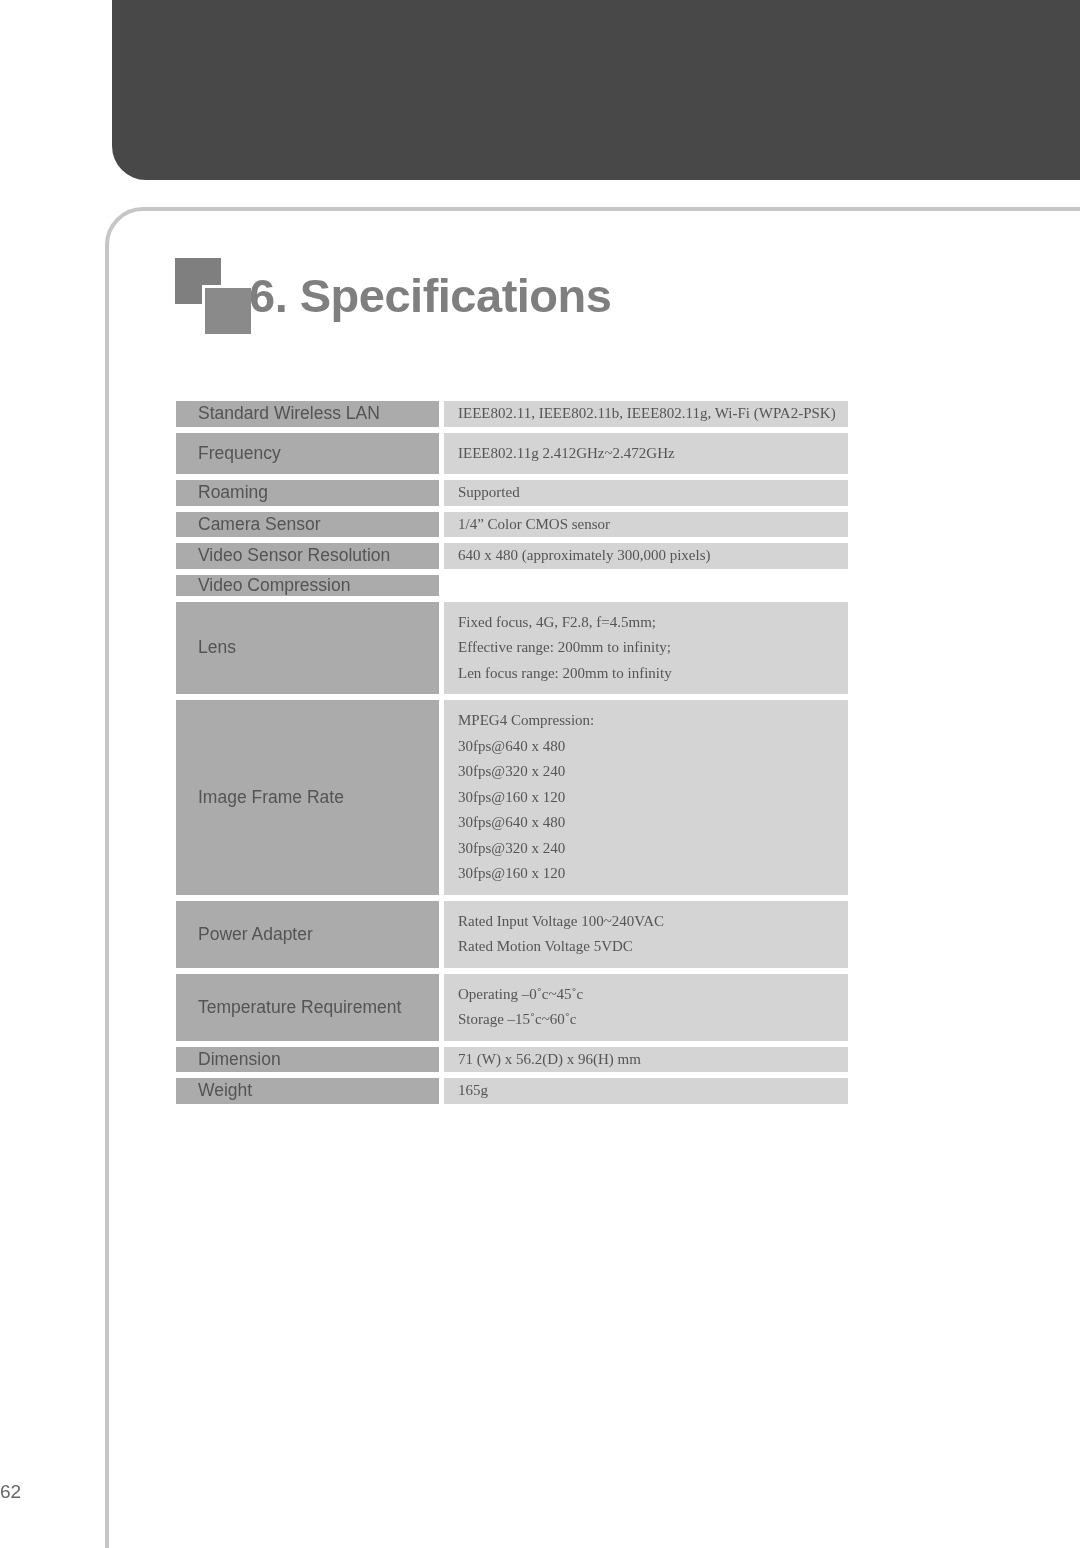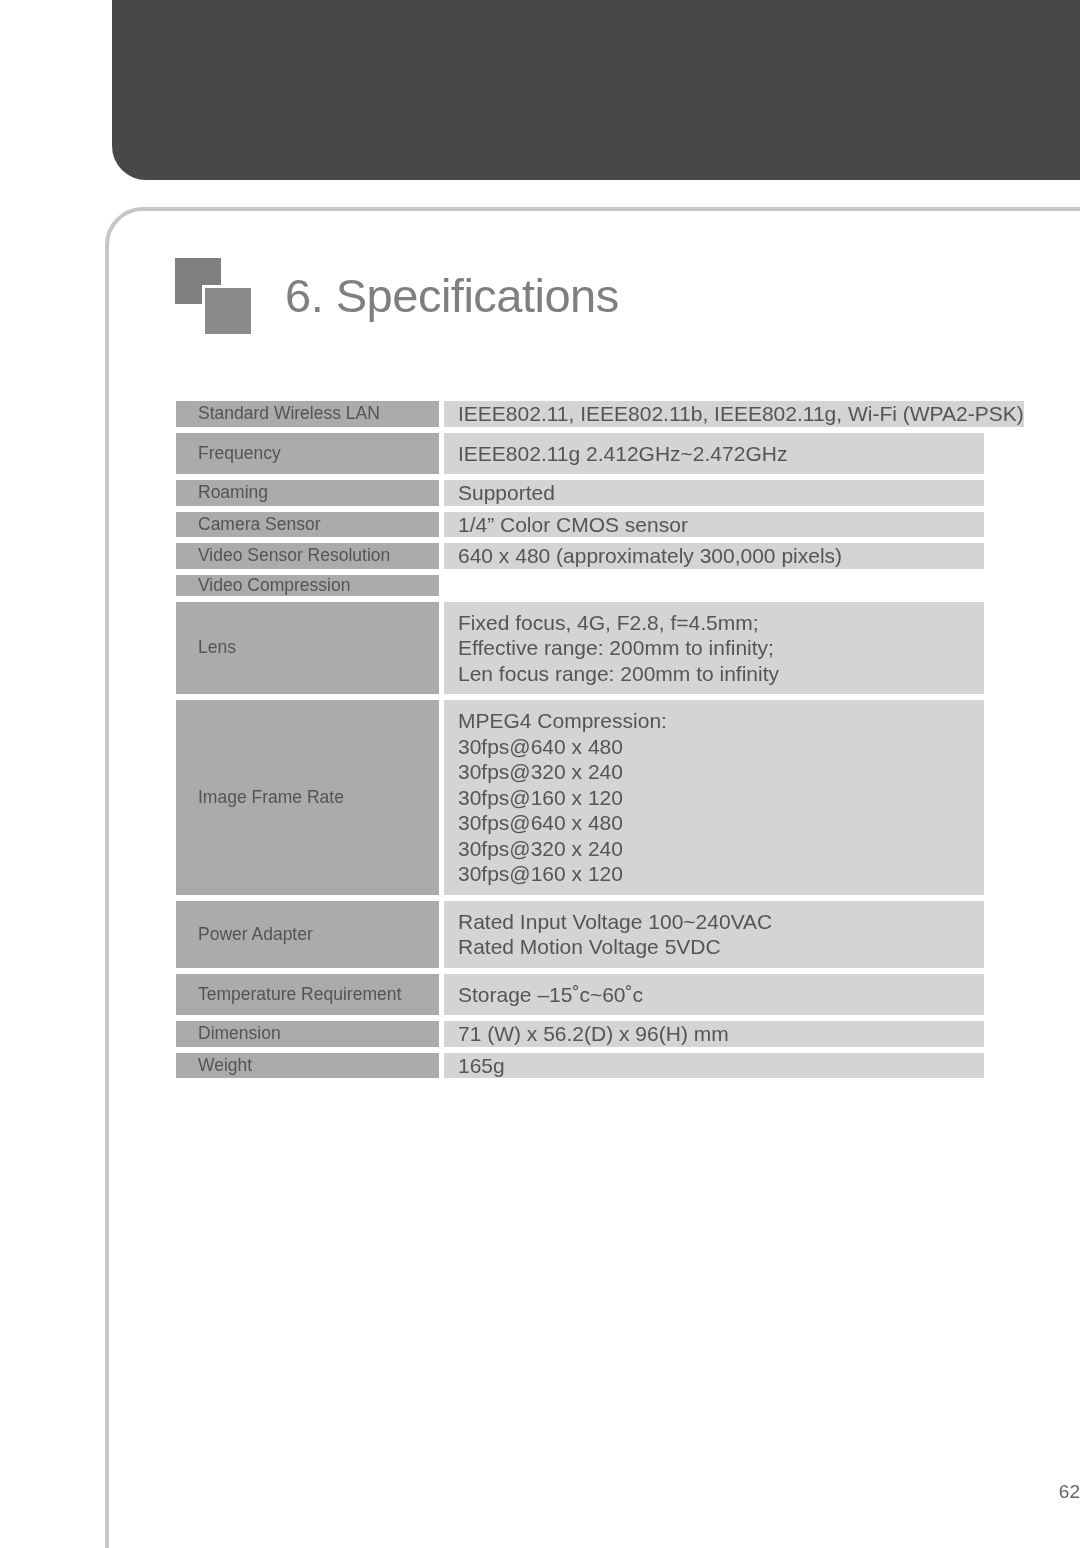--- a/index.html
+++ b/index.html
@@ -67,35 +67,34 @@
     left: 27px;
     top: 27px;
     width: 46px;
     height: 46px;
     background: #8a8a8a;
     border-top: 3px solid #ffffff;
     border-left: 3px solid #ffffff;
     box-sizing: content-box;
   }
   .page-title {
-    margin-left: 36px;
     font-size: 47px;
-    font-weight: normal;
+    font-weight: bold;
     color: #7f7f7f;
     letter-spacing: -0.5px;
     white-space: nowrap;
     line-height: 1;
   }
 
   
   .spec-table {
     position: absolute;
     left: 176px;
     top: 401px;
-    width: 808px;
+    width: 672px;
   }
   .spec-row {
     display: flex;
     align-items: stretch;
     margin-bottom: 6px;
   }
   .spec-label {
     width: 263px;
     flex: 0 0 263px;
     background: #ababab;
@@ -104,40 +103,41 @@
     display: flex;
     align-items: center;
     padding-left: 22px;
     box-sizing: border-box;
   }
   .spec-value {
     flex: 1 1 auto;
     margin-left: 5px;
     background: #d4d4d4;
     color: #555555;
-    font-size: 21px;
+    font-size: 15px;
     display: flex;
     flex-direction: column;
     justify-content: center;
     padding: 8px 0 8px 14px;
     box-sizing: border-box;
+    font-family: Liberation Serif, serif;
   }
   .spec-value .line {
     line-height: 25.5px;
     white-space: nowrap;
   }
   .spec-row.single .spec-value { padding-top: 0; padding-bottom: 0; }
 
   
   .page-number {
     position: absolute;
     left: 0;
     right: 0;
     top: 1481px;
-    text-align: right;
+    text-align: left;
     font-size: 19px;
     color: #666666;
   }
 </style>
 </head>
 <body>
 
 <div class="header-band"></div>
 
 <div class="page-frame"></div>
@@ -207,20 +207,21 @@
     <div class="spec-row">
       <div class="spec-label">Power Adapter</div>
       <div class="spec-value">
         <div class="line">Rated Input Voltage 100~240VAC</div>
         <div class="line">Rated Motion Voltage 5VDC</div>
       </div>
     </div>
     <div class="spec-row">
       <div class="spec-label">Temperature Requirement</div>
       <div class="spec-value">
+        <div class="line">Operating –0˚c~45˚c</div>
         <div class="line">Storage –15˚c~60˚c</div>
       </div>
     </div>
     <div class="spec-row single">
       <div class="spec-label">Dimension</div>
       <div class="spec-value">
         <div class="line">71 (W) x 56.2(D) x 96(H) mm</div>
       </div>
     </div>
     <div class="spec-row single">

